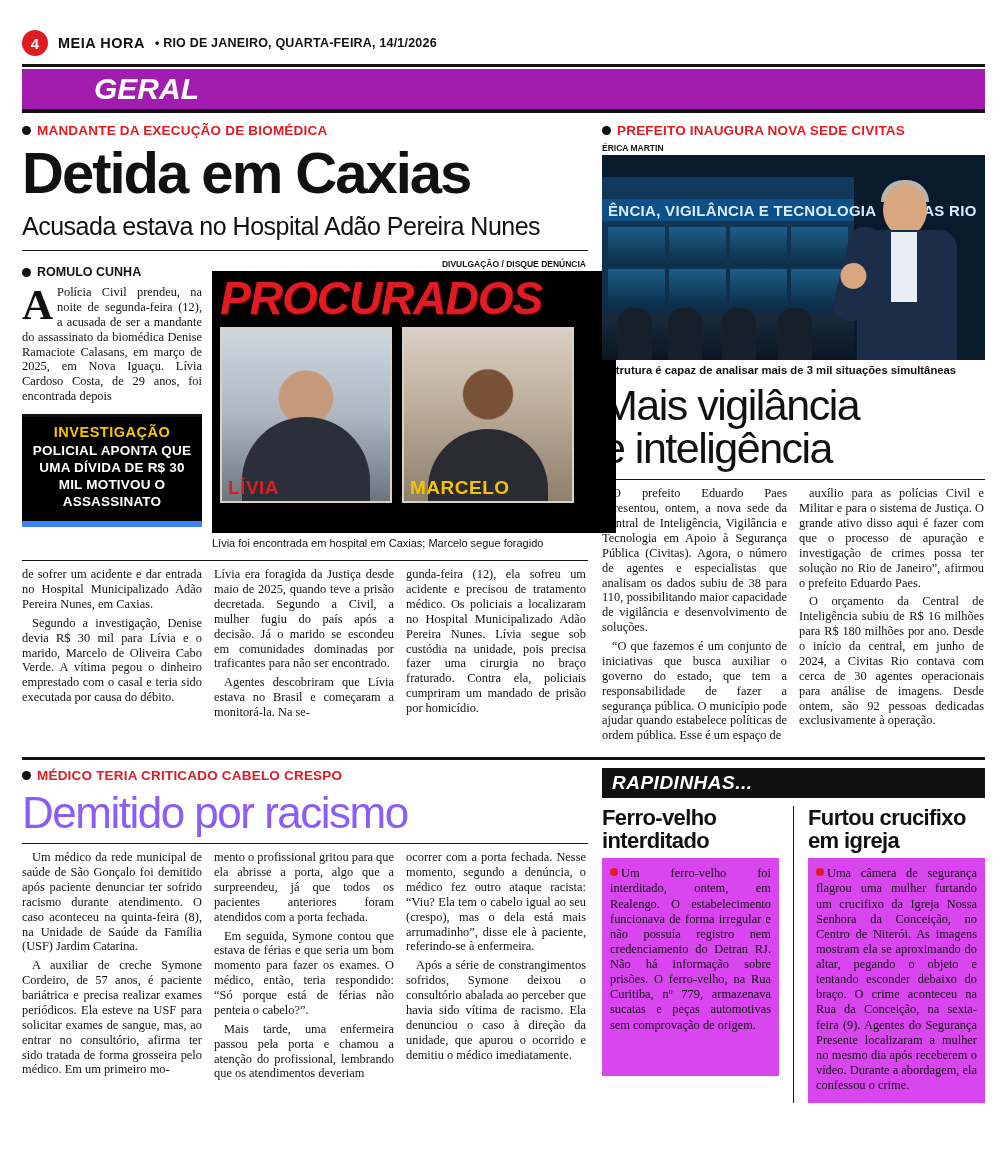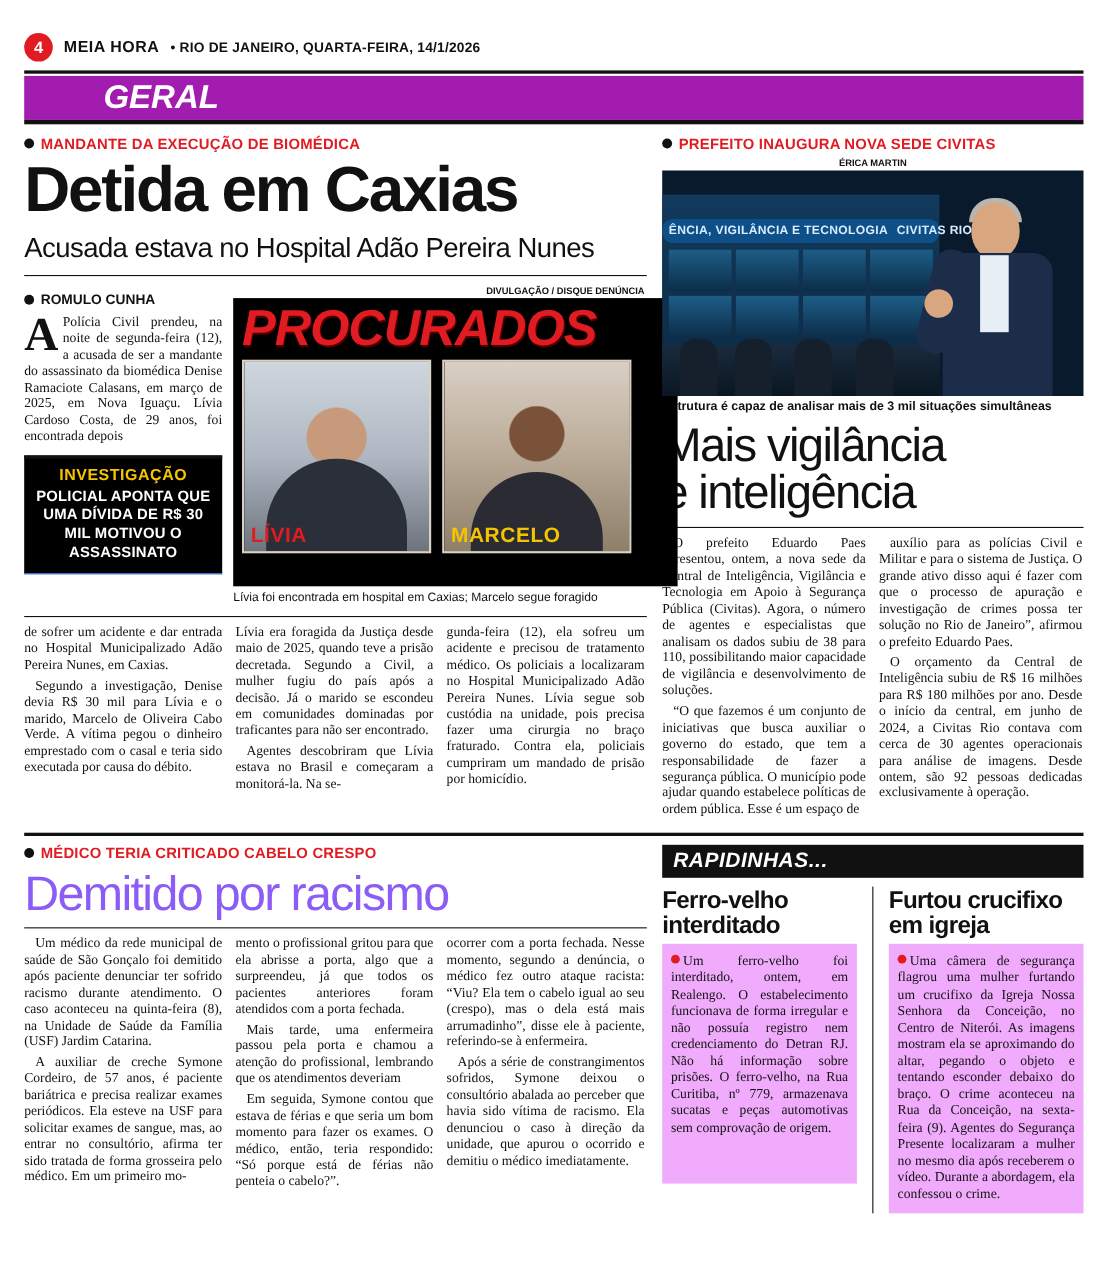--- a/index.html
+++ b/index.html
@@ -149,21 +149,21 @@
 
   
   .lead-area { display: flex; gap: 10px; margin-top: 4px; }
   .lead-col { width: 180px; }
   .photo-col { width: 374px; }
 
   
   .inv-box {
     margin-top: 10px;
     border-top: 3px solid #111;
-    border-bottom: 1px solid #3b82f6;
+    border-bottom: 6px solid #3b82f6;
     background: #000;
     color: #fff;
     padding: 7px 10px 10px;
     text-align: center;
   }
   .inv-title {
     font-family: "Liberation Sans", sans-serif;
     font-weight: bold;
     color: #f5c400;
     font-size: 14.5px;
@@ -281,26 +281,25 @@
     position: absolute; left: 0; top: 22px; width: 252px; height: 160px;
     background:
       linear-gradient(180deg,#123a5c 0%, #0d2a45 100%);
   }
   .cp-band {
     position: absolute; left: 0; top: 44px; width: 252px; height: 22px;
     background: #0d4f86;
     color: #d7ecff;
     font-family: "Liberation Sans", sans-serif;
     font-weight: bold;
-    font-size: 11px;
+    font-size: 15px;
     display: flex; align-items: center; gap: 8px;
     padding-left: 6px;
     letter-spacing: .3px;
     white-space: nowrap;
-    border-radius: 10px;
   }
   .cp-grid {
     position: absolute; left: 6px; top: 72px; width: 240px; height: 80px;
     display: grid; grid-template-columns: repeat(4, 1fr); grid-template-rows: repeat(2,1fr);
     gap: 4px;
   }
   .cp-grid div { background: linear-gradient(180deg,#1d5d86,#0c2d49); }
   .cp-desks {
     position: absolute; left: 0; bottom: 0; width: 252px; height: 46px;
     background: linear-gradient(180deg,#1a2b3d,#0a1622);
@@ -338,21 +337,21 @@
     transform: rotate(14deg);
   }
   .cp-man .hand {
     position: absolute; left: 0px; top: 38px; width: 26px; height: 26px;
     background: #d8a77f; border-radius: 50%;
   }
   .photo-credit {
     font-family: "Liberation Sans", sans-serif;
     font-size: 8.5px;
     font-weight: bold;
-    text-align: center;
+    text-align: left;
     color: #111;
     margin-bottom: 2px;
   }
   .caption-bold {
     font-family: "Liberation Sans", sans-serif;
     font-size: 11.3px;
     font-weight: bold;
     padding-top: 4px;
     line-height: 1.2;
   }
@@ -404,21 +403,21 @@
   .rap-col { width: 184px; }
   .rap-title {
     font-family: "Liberation Sans", sans-serif;
     font-weight: bold;
     font-size: 22px;
     line-height: 1.05;
     letter-spacing: -0.6px;
     margin-bottom: 6px;
   }
   .rap-box {
-    background: #f0abfc;
+    background: #d946ef;
     padding: 8px 8px 10px;
     font-family: "Liberation Serif", serif;
     font-size: 12.4px;
     line-height: 1.22;
     text-align: justify;
     min-height: 218px;
   }
   .rap-box p { margin: 0; text-indent: 0; }
   .rap-bullet {
     display: inline-block;
@@ -567,22 +566,22 @@
         <span>MÉDICO TERIA CRITICADO CABELO CRESPO</span>
       </div>
       <div class="headline-light2">Demitido por racismo</div>
       <div class="lower-cols">
         <div class="body-text">
           <p class="first" style="text-indent:10px;">Um médico da rede municipal de saúde de São Gonçalo foi demitido após paciente denunciar ter sofrido racismo durante atendimento. O caso aconteceu na quinta-feira (8), na Unidade de Saúde da Família (USF) Jardim Catarina.</p>
             <p>A auxiliar de creche Symone Cordeiro, de 57 anos, é paciente bariátrica e precisa realizar exames periódicos. Ela esteve na USF para solicitar exames de sangue, mas, ao entrar no consultório, afirma ter sido tratada de forma grosseira pelo médico. Em um primeiro mo-</p>
         </div>
         <div class="body-text">
           <p class="first">mento o profissional gritou para que ela abrisse a porta, algo que a surpreendeu, já que todos os pacientes anteriores foram atendidos com a porta fechada.</p>
+            <p>Em seguida, Symone contou que estava de férias e que seria um bom momento para fazer os exames. O médico, então, teria respondido: “Só porque está de férias não penteia o cabelo?”.</p>
             <p>Mais tarde, uma enfermeira passou pela porta e chamou a atenção do profissional, lembrando que os atendimentos deveriam</p>
-            <p>Em seguida, Symone contou que estava de férias e que seria um bom momento para fazer os exames. O médico, então, teria respondido: “Só porque está de férias não penteia o cabelo?”.</p>
         </div>
         <div class="body-text">
           <p class="first">ocorrer com a porta fechada. Nesse momento, segundo a denúncia, o médico fez outro ataque racista: “Viu? Ela tem o cabelo igual ao seu (crespo), mas o dela está mais arrumadinho”, disse ele à paciente, referindo-se à enfermeira.</p>
             <p>Após a série de constrangimentos sofridos, Symone deixou o consultório abalada ao perceber que havia sido vítima de racismo. Ela denunciou o caso à direção da unidade, que apurou o ocorrido e demitiu o médico imediatamente.</p>
         </div>
       </div>
     </div>
 
     <div class="lower-right">
       <div class="rapidinhas-bar">RAPIDINHAS...</div>

